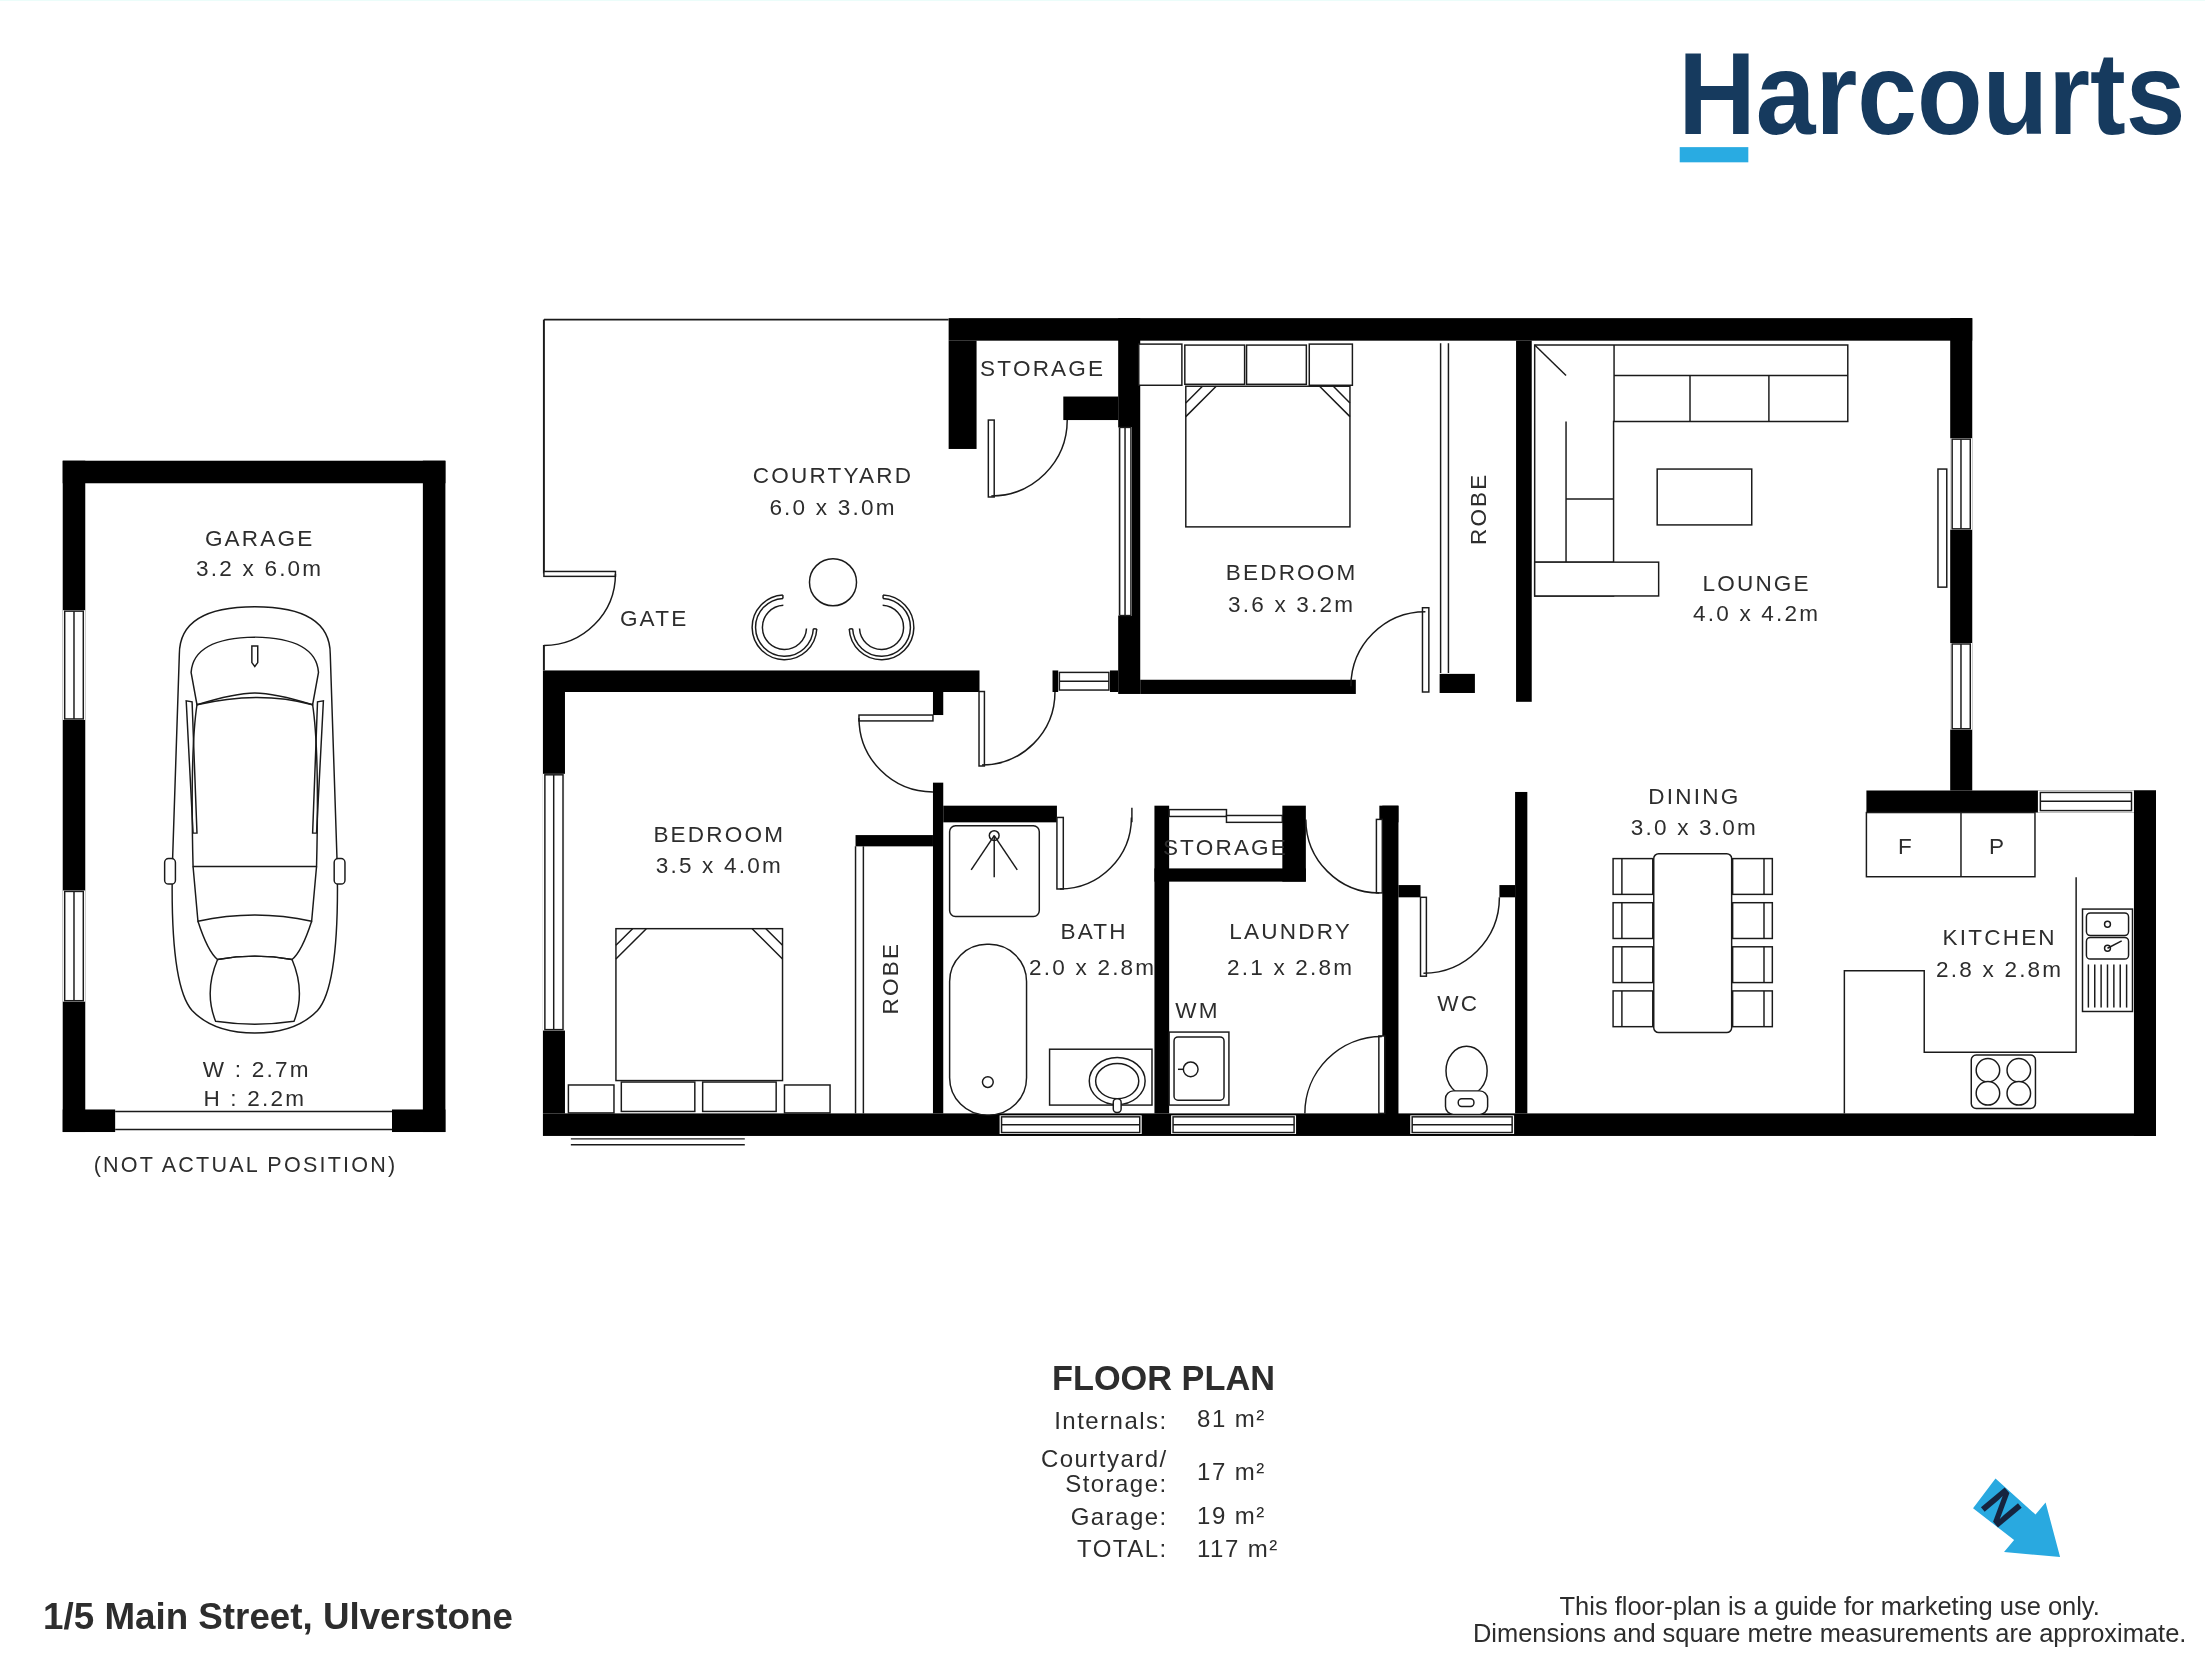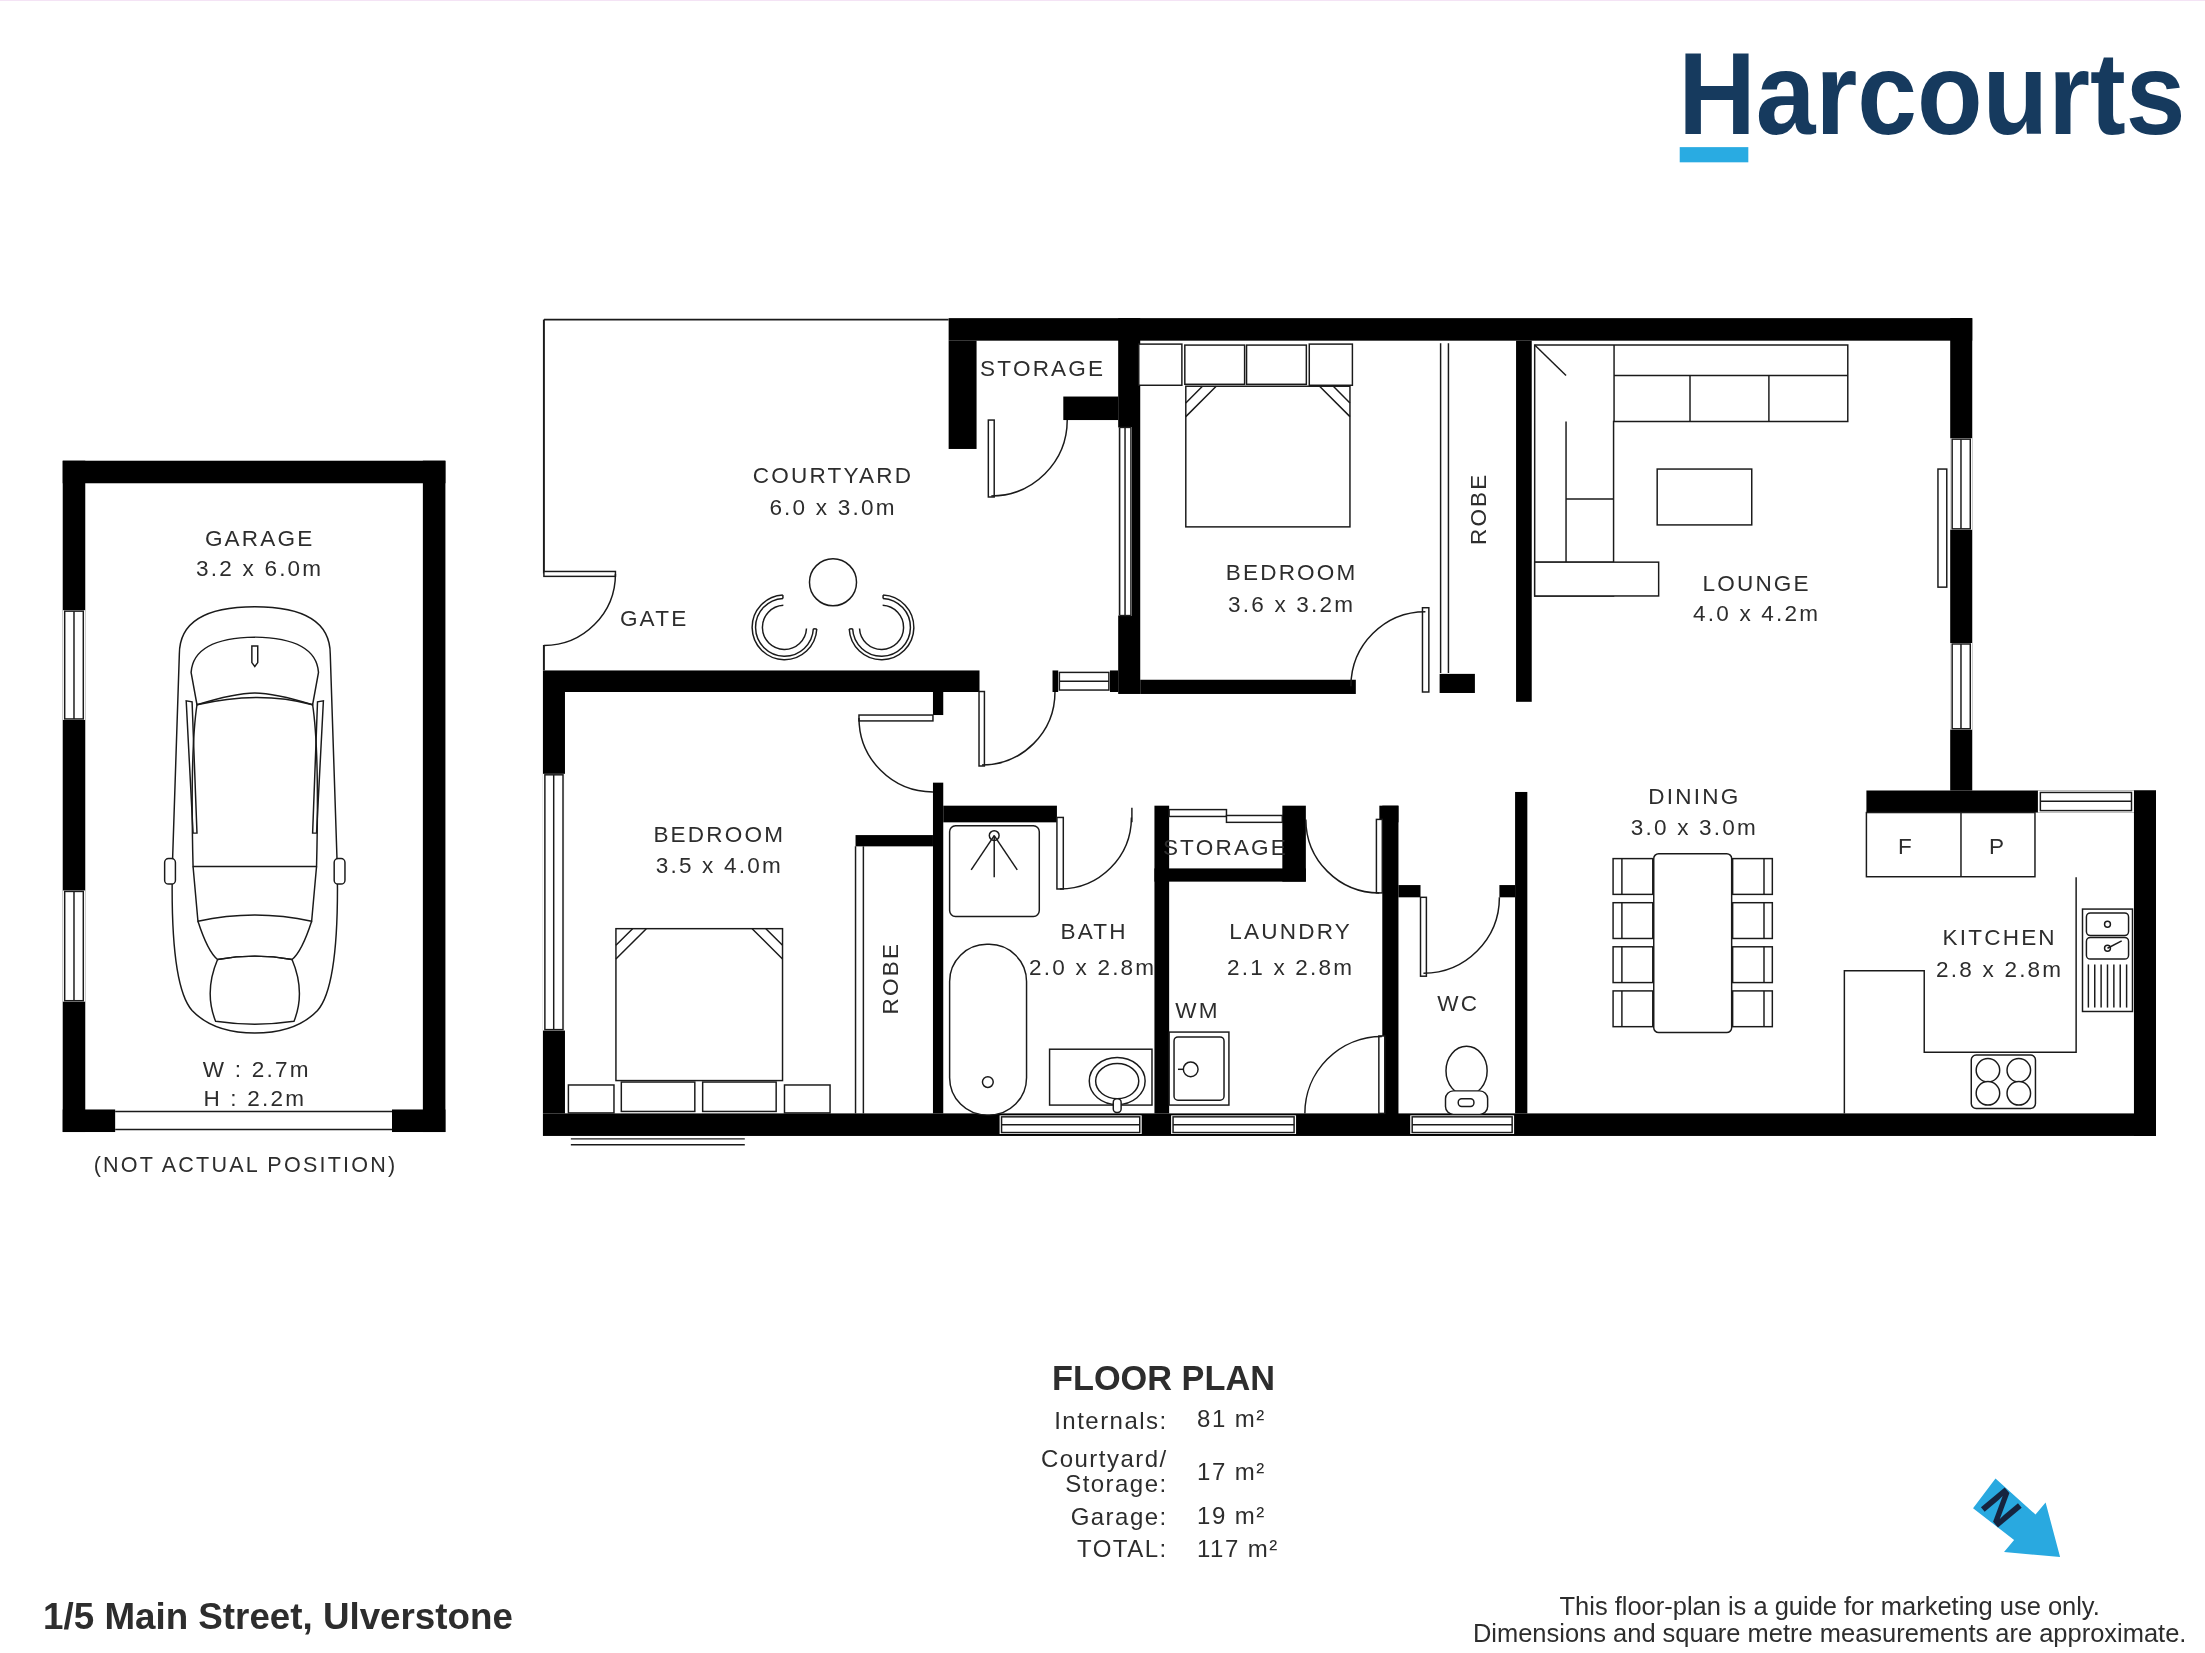--- a/index.html
+++ b/index.html
@@ -1,16 +1,16 @@
 <!DOCTYPE html>
 <html style="font-size:7.8px"><head>
 <meta charset="utf-8">
 <style>
   html,body{margin:0;padding:0;background:#fff;}
-  .page{position:relative;width:2205px;height:1654px;background:#a21caf;overflow:hidden;}
+  .page{position:relative;width:2205px;height:1654px;background:#5eead4;overflow:hidden;}
   svg{position:absolute;top:0;left:0;}
   text{font-family:"Liberation Sans",sans-serif;fill:#2d2d2d;}
   .rm{font-size:46px;letter-spacing:4.5px;}
   .sm{font-size:44px;letter-spacing:4.5px;}
 </style>
 </head>
 <body>
 <div class="page">
 <svg width="2205" height="1654" viewBox="0 0 4500 3375">
   <rect x="0" y="0" width="4500" height="3375" fill="#ffffff"></rect>

